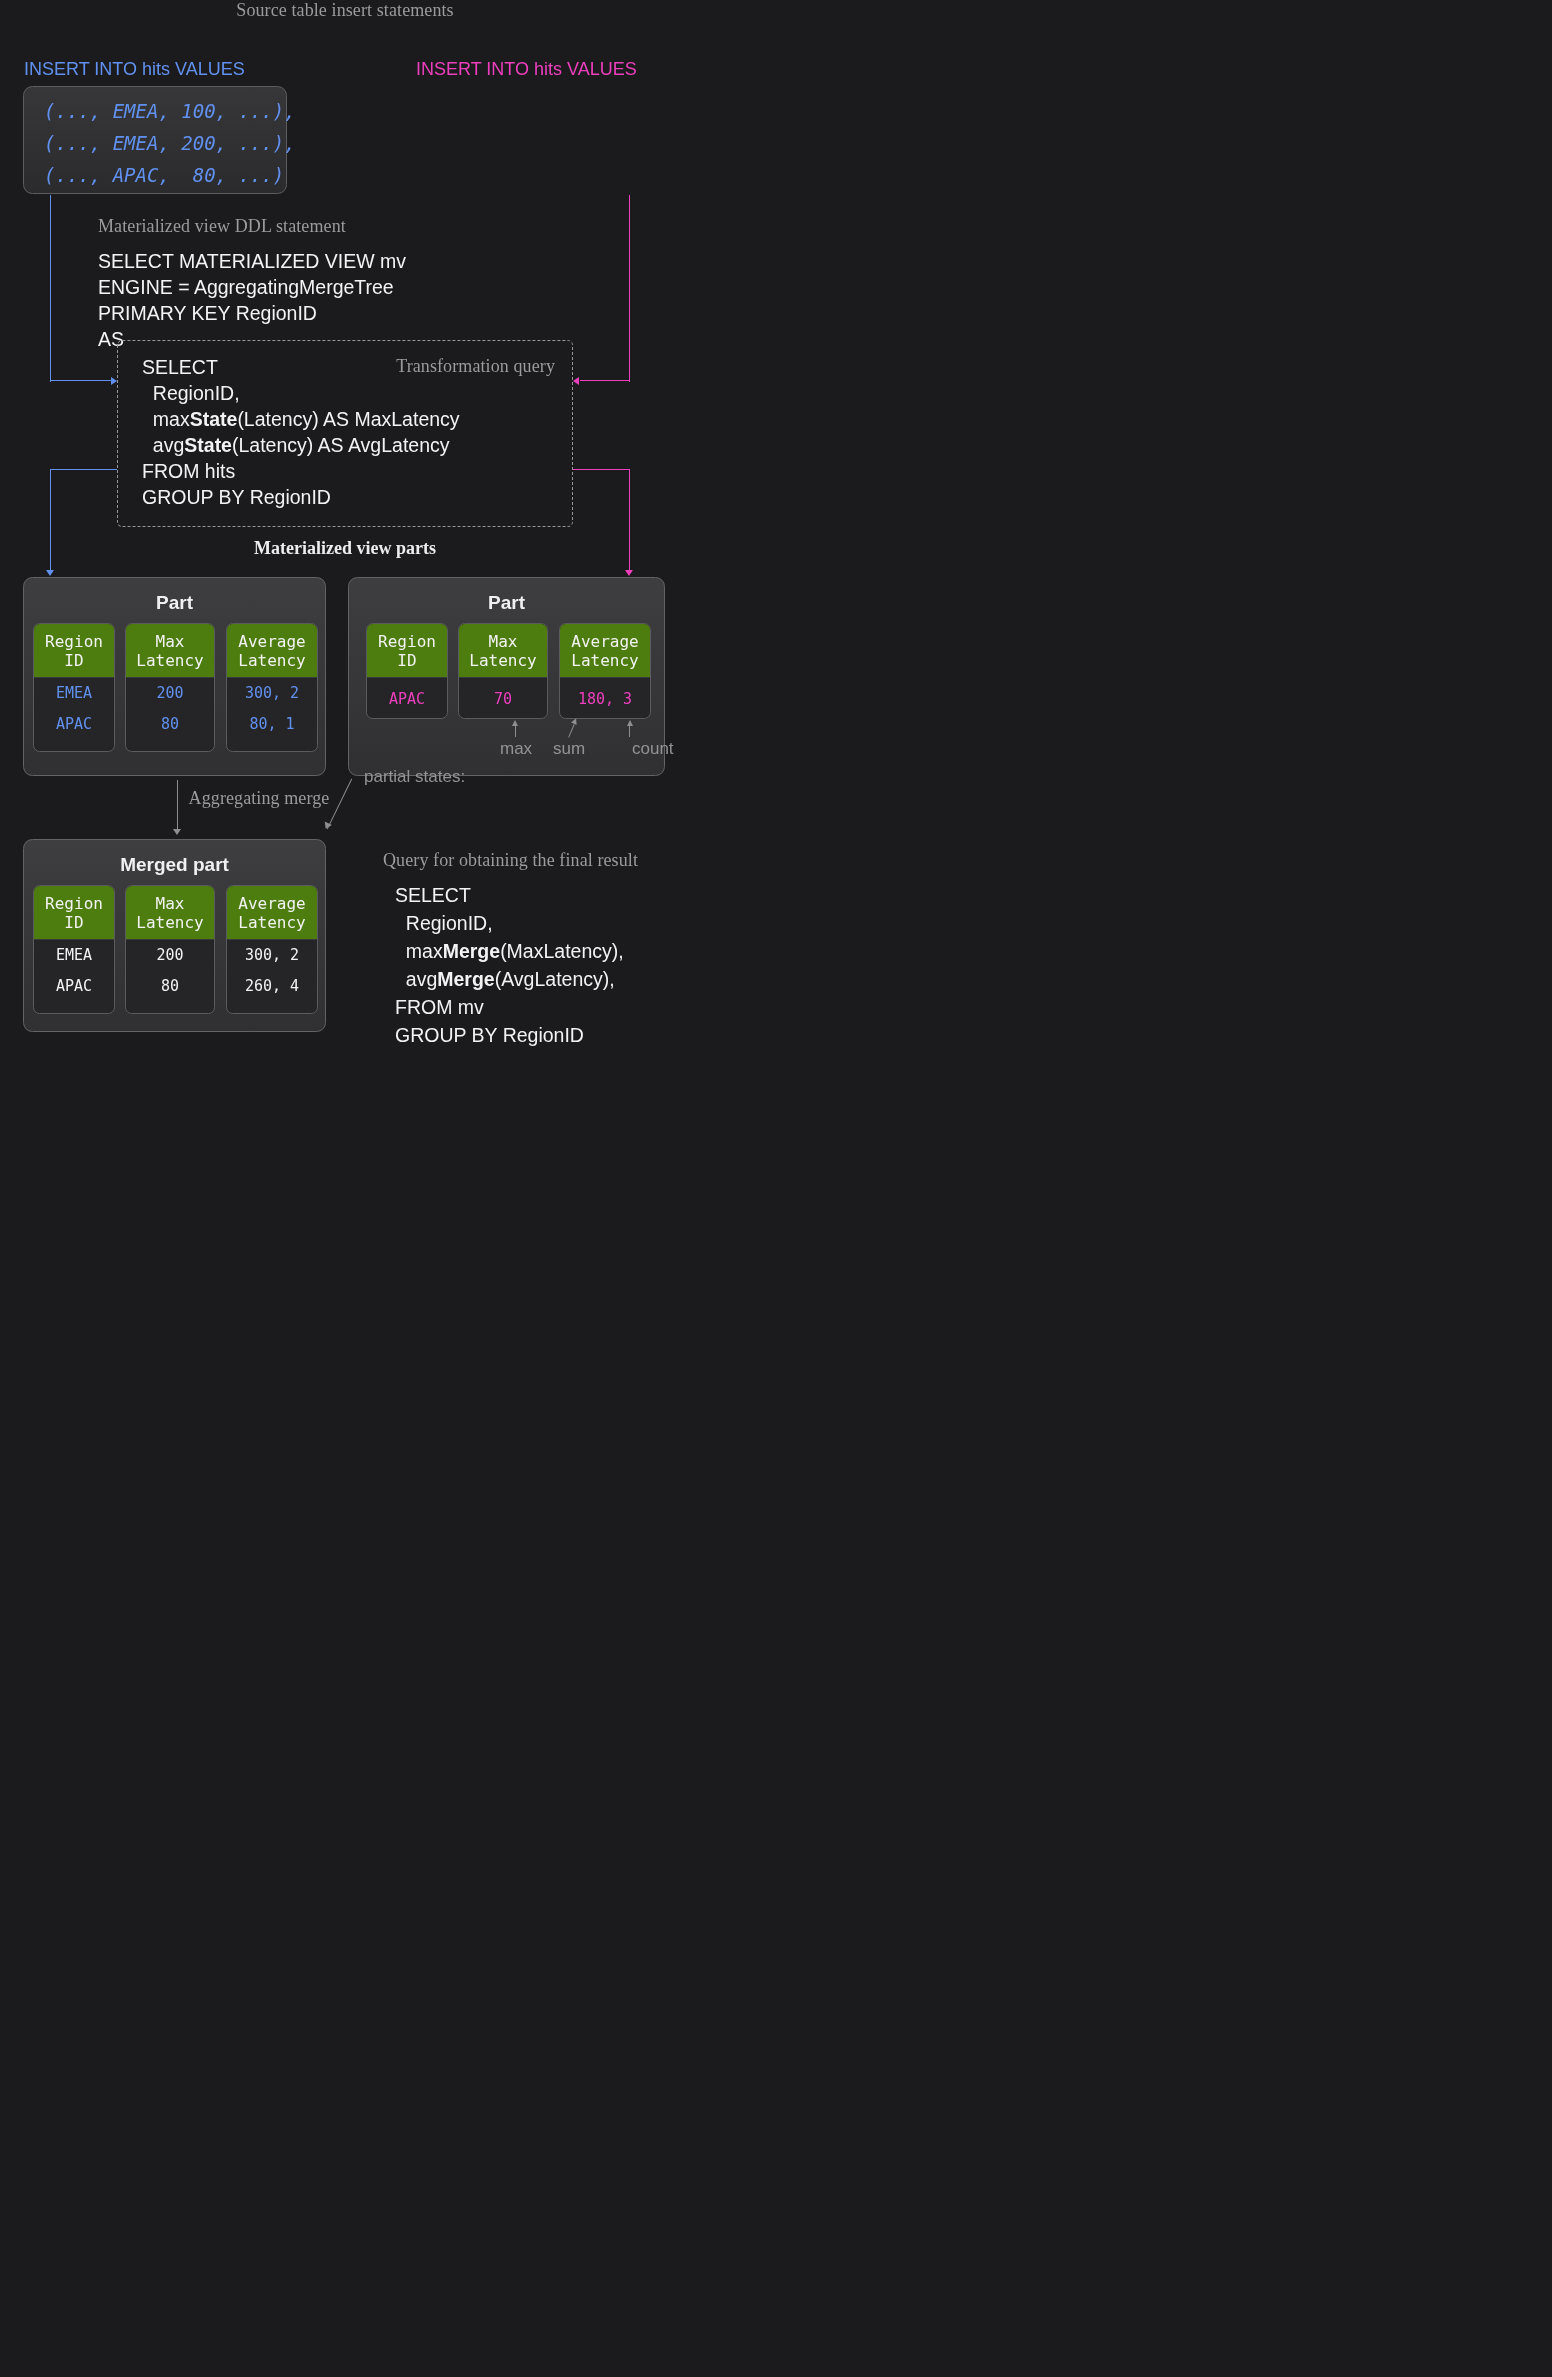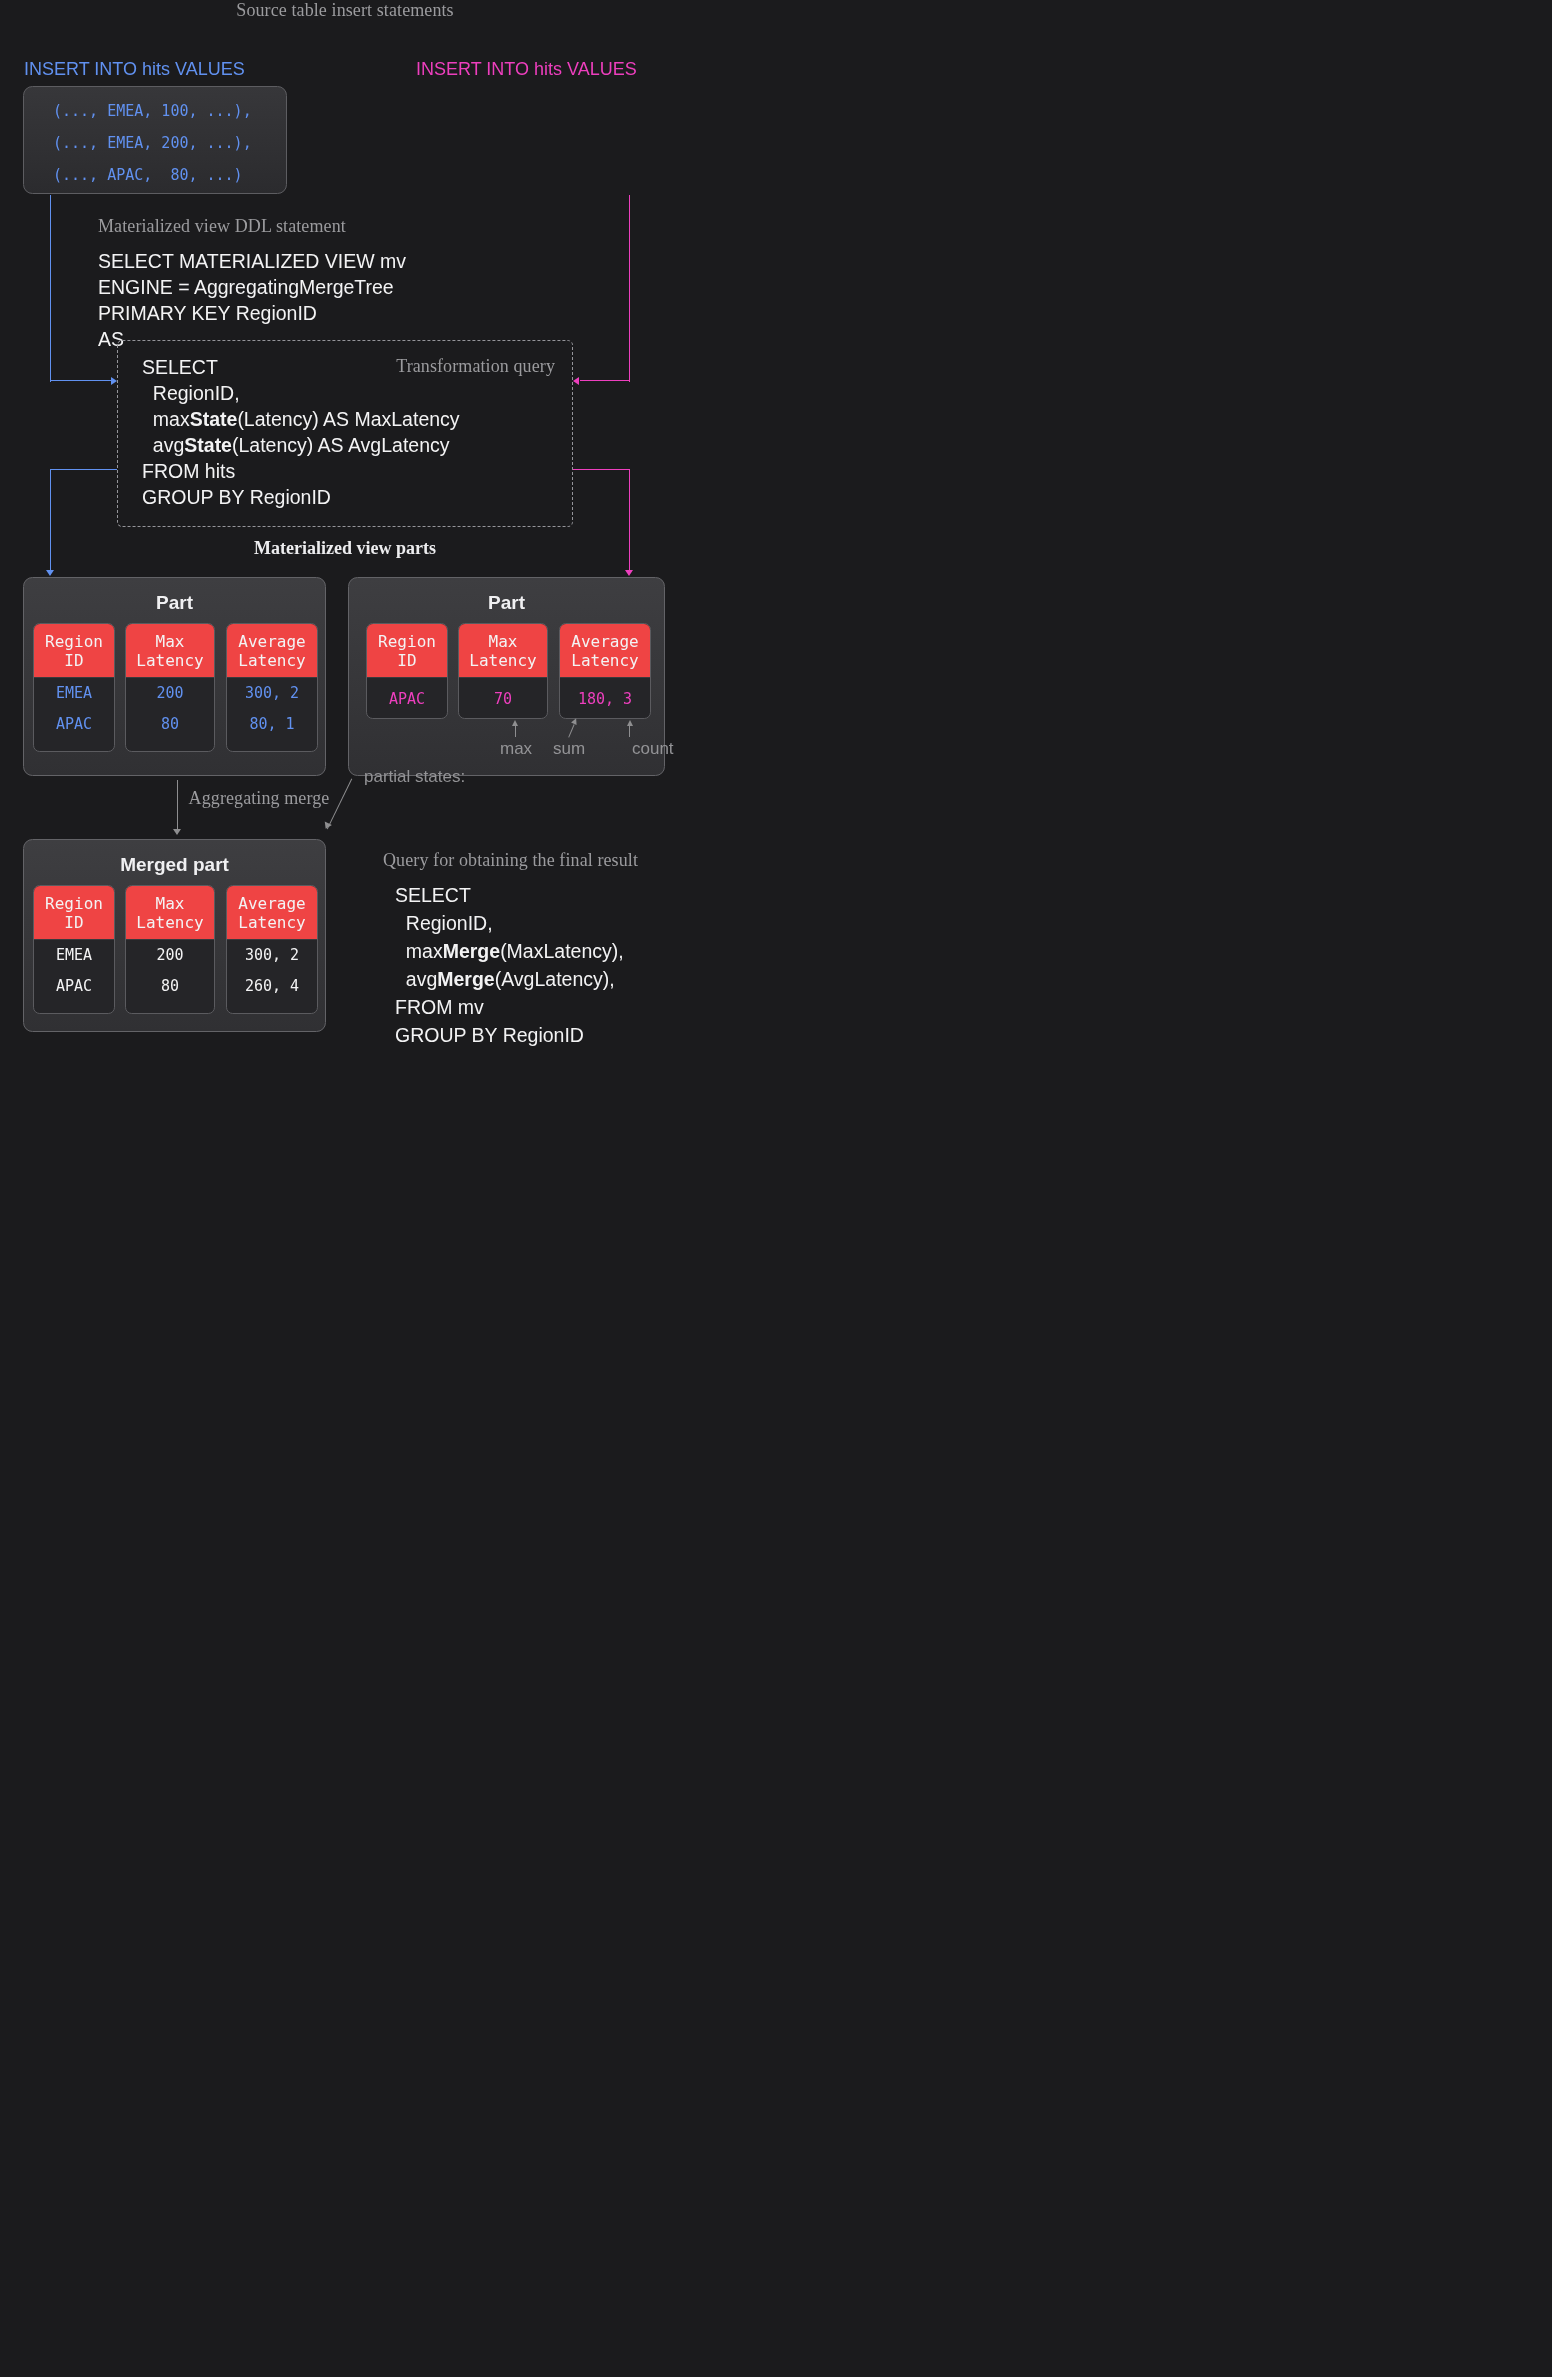--- a/index.html
+++ b/index.html
@@ -12,26 +12,26 @@
   .white{color:#f3f3f4;}
   .blue{color:#6191f0;}
   .pink{color:#ee3fbe;}
   .h-label{font-size:18px;letter-spacing:0.1px;}
   .codeline{font-size:19.5px;line-height:26px;white-space:pre;color:#f3f3f4;}
   .codeline b{font-weight:700;}
   .ins-title{font-size:18px;white-space:pre;}
   .ins-box{border:1px solid #5d5d61;border-radius:9.4px;
            background:linear-gradient(180deg,#37373a 0%,#2b2b2e 100%);
            box-sizing:border-box;padding-top:8px;}
-  .ins-row{font-size:15px;line-height:32px;white-space:pre;padding-left:29px;font-family:"DejaVu Sans Mono",monospace;}
+  .ins-row{font-size:19px;line-height:32px;white-space:pre;padding-left:20px;font-family:"DejaVu Sans Mono",monospace;font-style:italic;}
   .part-box{border:1px solid #636367;border-radius:9.4px;box-sizing:border-box;
             background:linear-gradient(180deg,#3e3e41 0%,#303033 100%);}
   .part-title{font-size:19px;font-weight:600;color:#f0f0f2;text-align:center;width:100%;}
   .col{border:1px solid #5b5b5f;border-radius:6.7px;background:#252528;overflow:hidden;box-sizing:border-box;}
-  .col-head{background:#ef4444;display:flex;flex-direction:column;justify-content:center;align-items:center;
+  .col-head{background:#4d7c0f;display:flex;flex-direction:column;justify-content:center;align-items:center;
             height:53px;color:#f3f3f4;font-family:"DejaVu Sans Mono",monospace;font-size:16px;line-height:19px;
             border-bottom:0.7px solid #3a3a3d;text-align:center;white-space:pre;}
   .col-vals div{height:31px;line-height:31px;text-align:center;font-family:"DejaVu Sans Mono",monospace;
                 font-size:15px;white-space:pre;}
   .col-vals{}
   .col-vals.single{padding-top:0;display:flex;align-items:center;justify-content:center;height:42px;}
   .ln{position:absolute;background:#6191f0;}
   .ln.pinkln{background:#ee3fbe;}
   .ln.grayln{background:#8e8e90;}
   .ah{position:absolute;width:0;height:0;}

